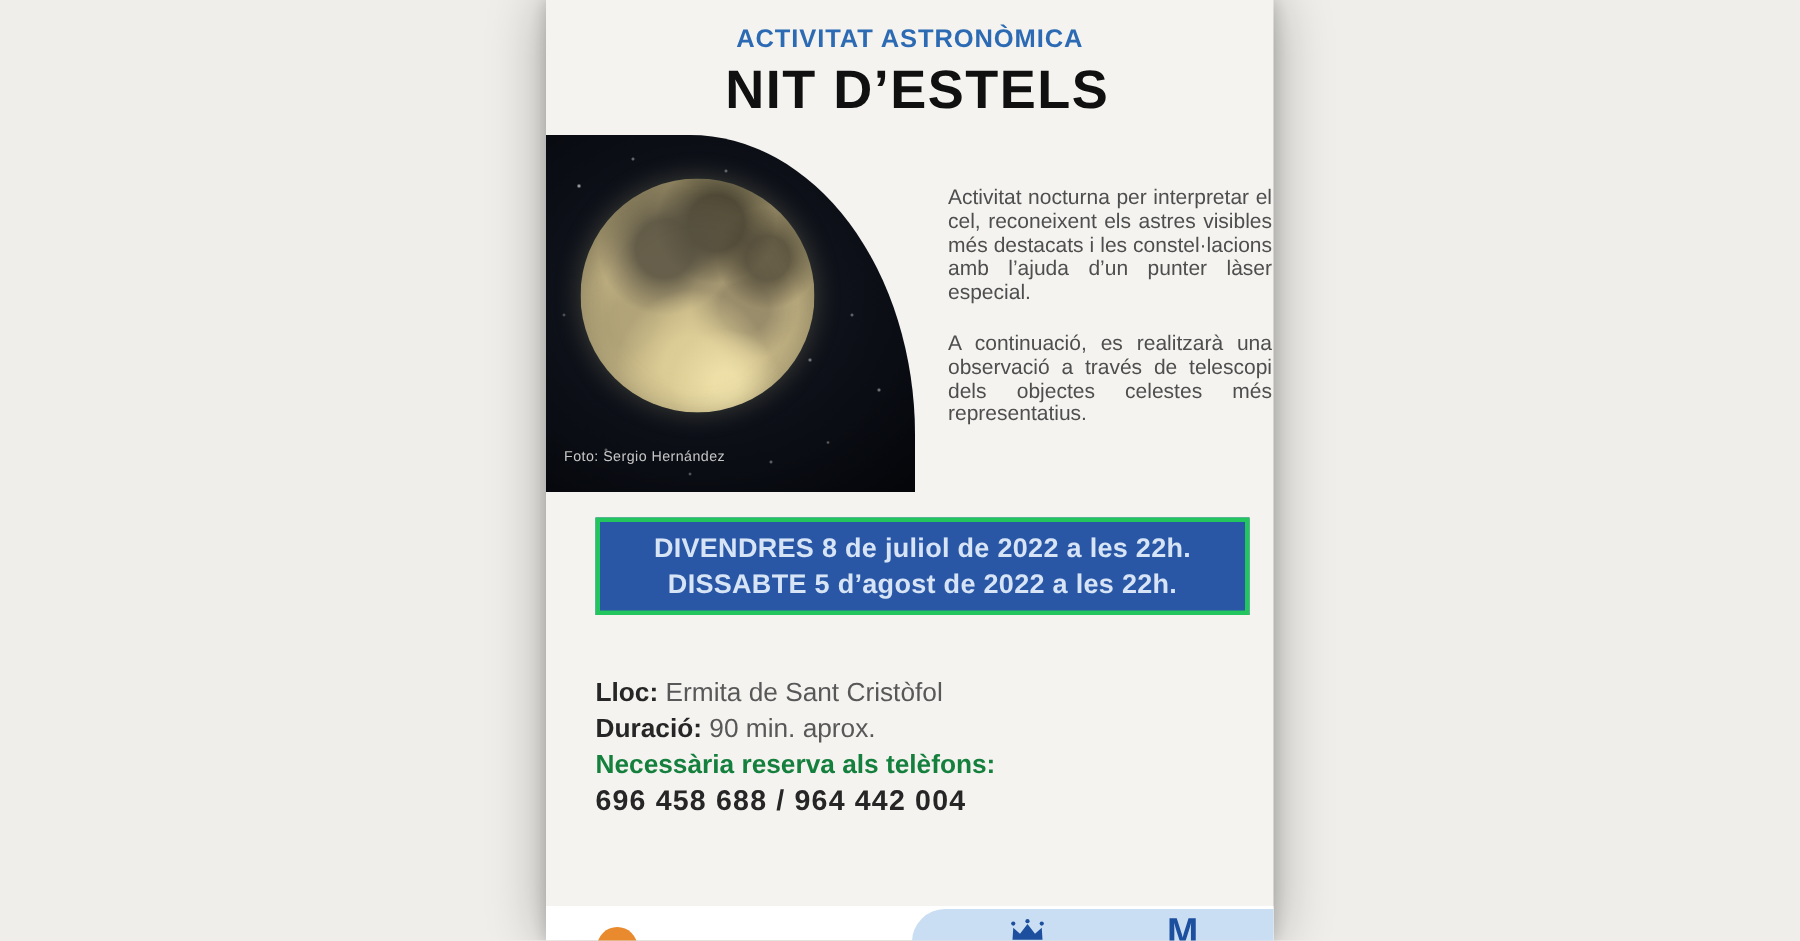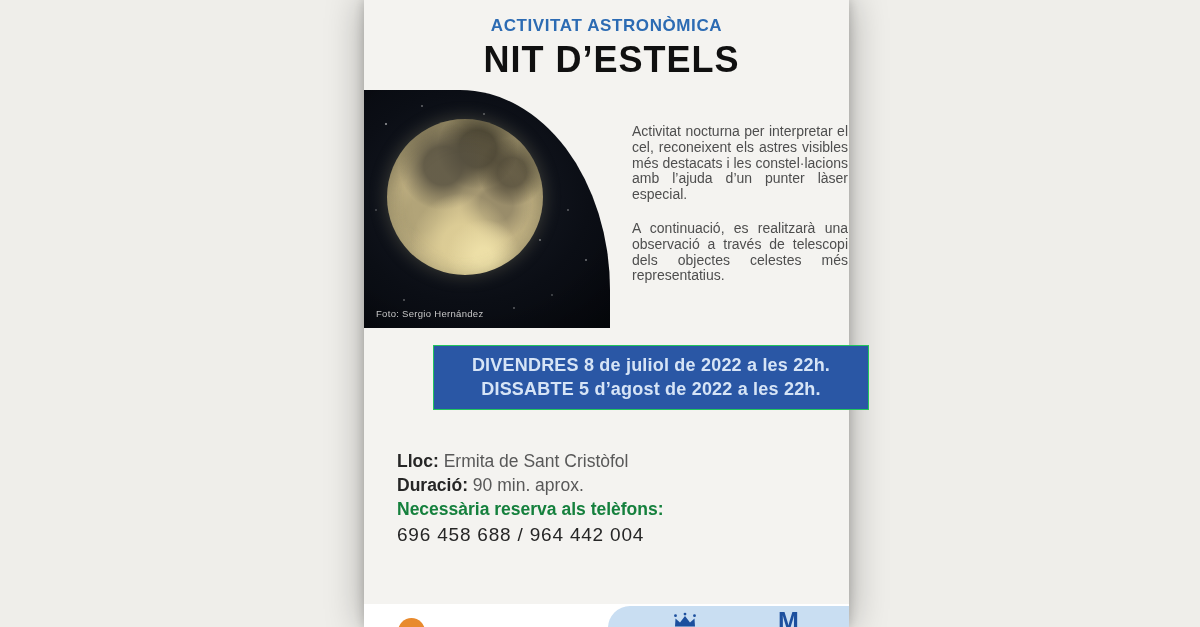--- a/index.html
+++ b/index.html
@@ -65,48 +65,48 @@
       radial-gradient(circle at 80% 34%, rgba(80,73,56,.78) 0 9%, rgba(80,73,56,0) 21%),
       radial-gradient(circle at 70% 55%, rgba(118,108,84,.55) 0 12%, rgba(118,108,84,0) 26%),
       radial-gradient(circle at 22% 62%, rgba(160,148,108,.5) 0 10%, rgba(160,148,108,0) 24%),
       radial-gradient(circle at 50% 50%, #c4b485 0 55%, #b2a277 78%, #968b63 93%, #6d6649 100%);
     box-shadow:
       0 0 18px rgba(205,195,145,.25),
       inset 0 8px 22px rgba(30,28,20,.38),
       inset 0 -6px 16px rgba(242,230,172,.28);
   }
   .credit{
-    position:absolute;left:12px;bottom:9px;z-index:3;
+    position:absolute;left:12px;bottom:18px;z-index:3;
     color:#c6c6c6;font-size:9.5px;letter-spacing:.3px;
   }
   
   .intro{
     position:absolute;left:256px;top:124px;width:228px;
     color:#4e4e4e;font-size:14px;line-height:15.8px;
     text-align:justify;
   }
   .intro p{margin:0 0 18px 12px;}
   
   .datebox{
     position:absolute;left:33px;top:345px;width:436px;height:65px;
-    background:#2a57a5;border:1px solid #22c55e;box-sizing:border-box;
+    background:#2a57a5;border:3px solid #22c55e;box-sizing:border-box;
     display:flex;flex-direction:column;justify-content:center;align-items:center;
     gap:3px;
-    color:#d6e4f6;font-size:18px;font-weight:600;letter-spacing:.2px;margin-left:36px;
+    color:#d6e4f6;font-size:18px;font-weight:600;letter-spacing:.2px;
   }
   
   .details{
     position:absolute;left:33px;top:449px;width:430px;
     font-size:17.5px;line-height:24px;color:#585858;
   }
   .lbl{color:#262626;font-weight:700;}
   .lbl.second{margin-left:28px;}
   .drow.boldrow{color:#15803d;font-weight:700;}
   .phones{
-    color:#262626;font-weight:400;font-size:19px;letter-spacing:.8px;
+    color:#262626;font-weight:700;font-size:19px;letter-spacing:.8px;
     margin-top:2px;
   }
   
   .footer{
     position:absolute;left:0;bottom:0;width:485px;height:23px;
     background:#ffffff;
   }
   .orange{
     position:absolute;left:34px;top:14px;width:27px;height:27px;
     border-radius:50%;background:#e88a2d;

